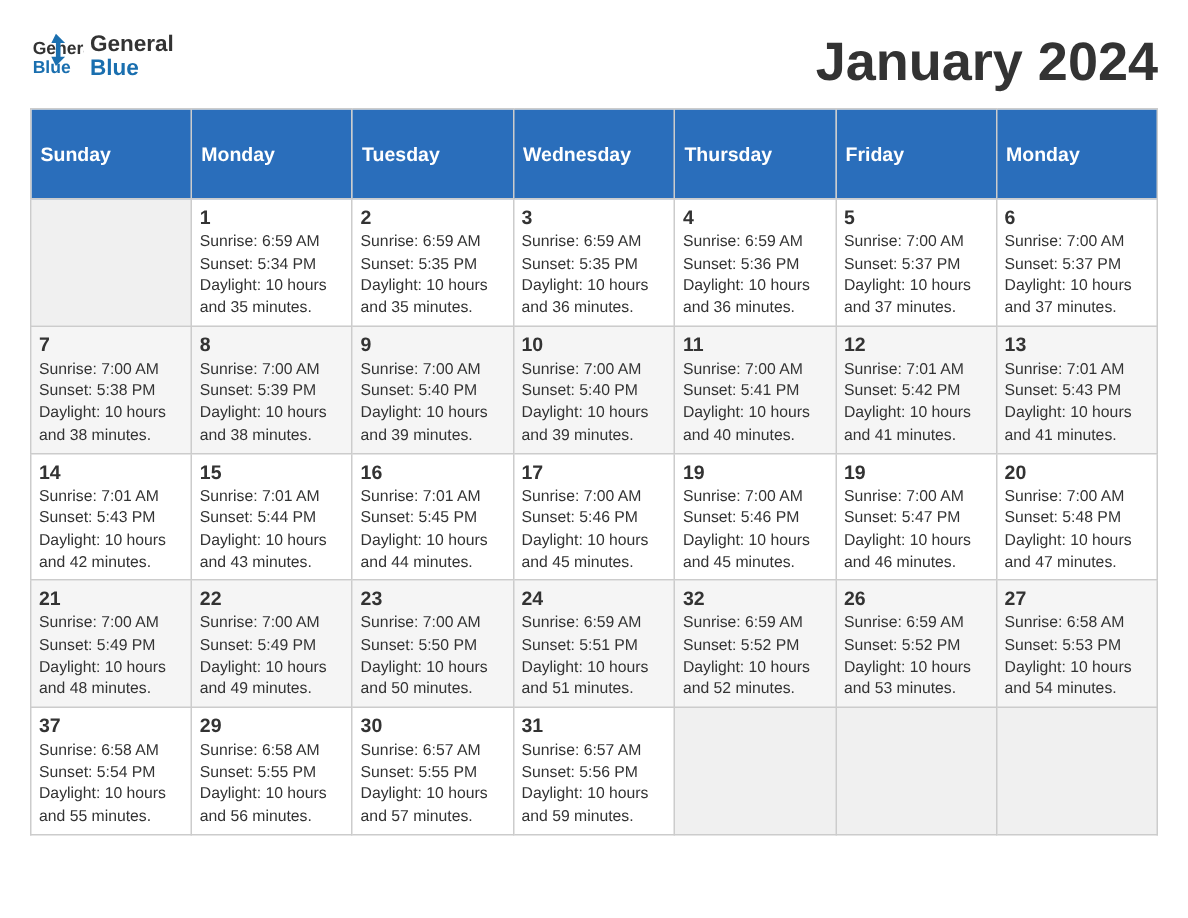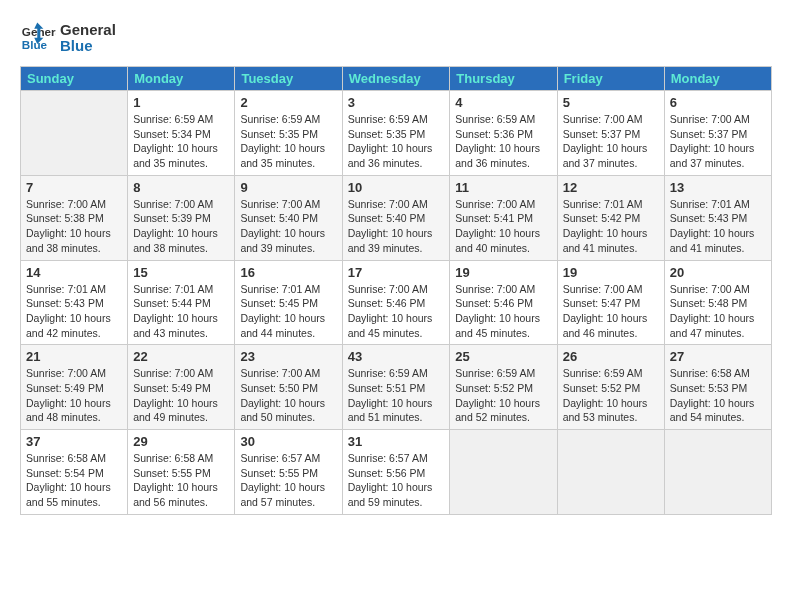--- a/index.html
+++ b/index.html
@@ -37,23 +37,23 @@
       font-size: 16px;
       color: #555;
     }
     table {
       width: 100%;
       border-collapse: collapse;
       font-size: 11px;
     }
     thead tr th {
       background-color: #2a6ebb;
-      color: #5eead4;
+      color: #ffffff;
       text-align: left;
-      padding: 4px 6px;
+      padding: 22px 6px;
       font-size: 13px;
       font-weight: bold;
       border: 1px solid #ccc;
     }
     td {
       border: 1px solid #ccc;
       vertical-align: top;
       padding: 4px 5px;
       width: 108px;
       min-height: 80px;
@@ -86,20 +86,21 @@
       <text x="2" y="18" font-size="13" font-weight="bold" fill="#333" font-family="Arial">General</text>
       <text x="2" y="32" font-size="13" font-weight="bold" fill="#1a6faf" font-family="Arial">Blue</text>
       <polygon points="32,8 40,16 36,16 36,28 40,28 32,36 28,28 32,28 32,16 28,16" fill="#1a6faf" transform="translate(-8, -4) scale(0.85)"></polygon>
     </svg>
     <div style="line-height:1.1;">
       <div style="font-size:15px;font-weight:bold;color:#333;">General</div>
       <div style="font-size:15px;font-weight:bold;color:#1a6faf;">Blue</div>
     </div>
   </div>
   <div class="title-area">
+    <div class="calendar-title">January 2024</div>
   </div>
 </div>
 
 <table>
   <thead>
     <tr>
     <th>Sunday</th>
         <th>Monday</th>
         <th>Tuesday</th>
         <th>Wednesday</th>
@@ -249,27 +250,27 @@
 Sunset: 5:49 PM
 Daylight: 10 hours and 49 minutes.</div>
         </td>
         <td>
           <span class="day-number">23</span>
           <div class="day-detail" style="white-space: pre-line;">Sunrise: 7:00 AM
 Sunset: 5:50 PM
 Daylight: 10 hours and 50 minutes.</div>
         </td>
         <td>
-          <span class="day-number">43</span>
+          <span class="day-number">24</span>
           <div class="day-detail" style="white-space: pre-line;">Sunrise: 6:59 AM
 Sunset: 5:51 PM
 Daylight: 10 hours and 51 minutes.</div>
         </td>
         <td>
-          <span class="day-number">25</span>
+          <span class="day-number">32</span>
           <div class="day-detail" style="white-space: pre-line;">Sunrise: 6:59 AM
 Sunset: 5:52 PM
 Daylight: 10 hours and 52 minutes.</div>
         </td>
         <td>
           <span class="day-number">26</span>
           <div class="day-detail" style="white-space: pre-line;">Sunrise: 6:59 AM
 Sunset: 5:52 PM
 Daylight: 10 hours and 53 minutes.</div>
         </td>

